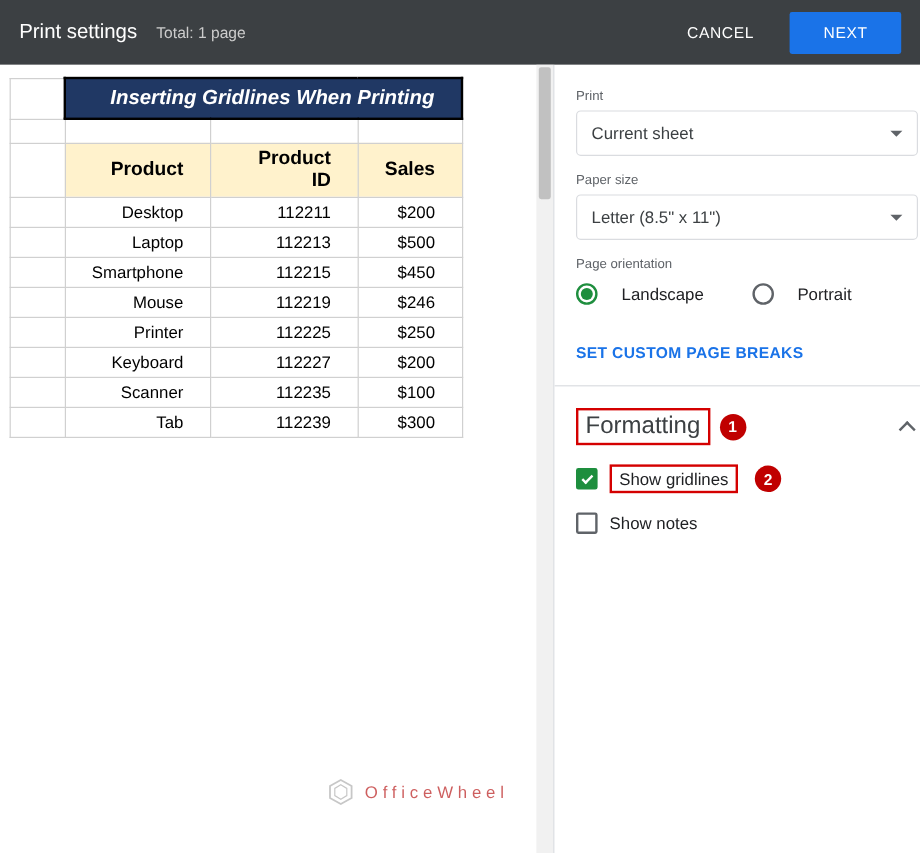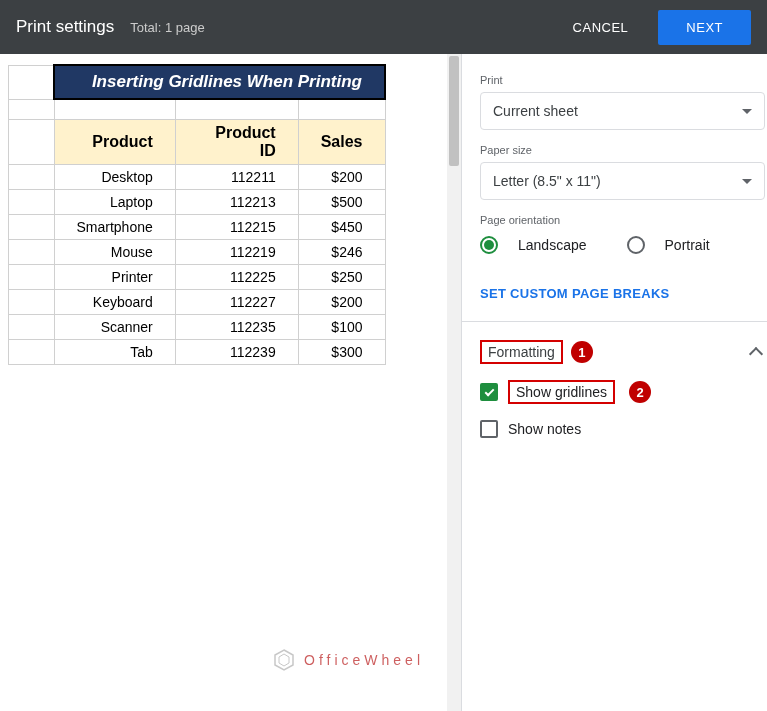--- a/index.html
+++ b/index.html
@@ -37,21 +37,21 @@
   .radio-item { display: flex; align-items: center; gap: 20px; cursor: pointer; font-size: 14px; }
   .radio-outer { width: 18px; height: 18px; border-radius: 50%; border: 2px solid #5f6368; display: flex; align-items: center; justify-content: center; }
   .radio-outer.selected { border-color: #1e8e3e; }
   .radio-inner { width: 10px; height: 10px; border-radius: 50%; background: #1e8e3e; }
   
   .link-text { color: #1a73e8; font-weight: 600; font-size: 13px; letter-spacing: 0.3px; cursor: pointer; margin: 10px 0 14px 0; display: inline-block; }
   
   .divider { height: 1px; background: #dadce0; margin: 6px -18px 10px -18px; }
   
   .section-header { display: flex; align-items: center; justify-content: space-between; padding: 8px 0; cursor: pointer; }
-  .section-title-wrap { border: 2px solid #d40000; padding: 2px 6px; font-size: 14px; color: #3c4043; }
+  .section-title-wrap { border: 2px solid #d40000; padding: 2px 6px; font-size: 20px; color: #3c4043; }
   .badge { width: 22px; height: 22px; border-radius: 50%; background: #c00000; color: #fff; font-size: 13px; font-weight: bold; display: inline-flex; align-items: center; justify-content: center; margin-left: 4px; }
   .chevron-up { width: 10px; height: 10px; border-left: 2px solid #5f6368; border-top: 2px solid #5f6368; transform: rotate(45deg); margin-top: 4px; margin-right:4px;}
   
   .check-row { display: flex; align-items: center; gap: 10px; padding: 8px 0; font-size: 14px; }
   .checkbox { width: 18px; height: 18px; border: 2px solid #5f6368; border-radius: 2px; display: flex; align-items: center; justify-content: center; cursor: pointer; }
   .checkbox.checked { background: #1e8e3e; border-color: #1e8e3e; }
   .checkmark { width: 5px; height: 9px; border-right: 2px solid #fff; border-bottom: 2px solid #fff; transform: rotate(45deg); margin-top: -2px; }
   .check-label-boxed { border: 2px solid #d40000; padding: 2px 6px; }
   
   .watermark { position:absolute; left:272px; top:648px; display:flex; align-items:center; gap:8px; color:#b91c1c; font-size:14px; letter-spacing:4px; opacity:0.7; pointer-events:none;}

